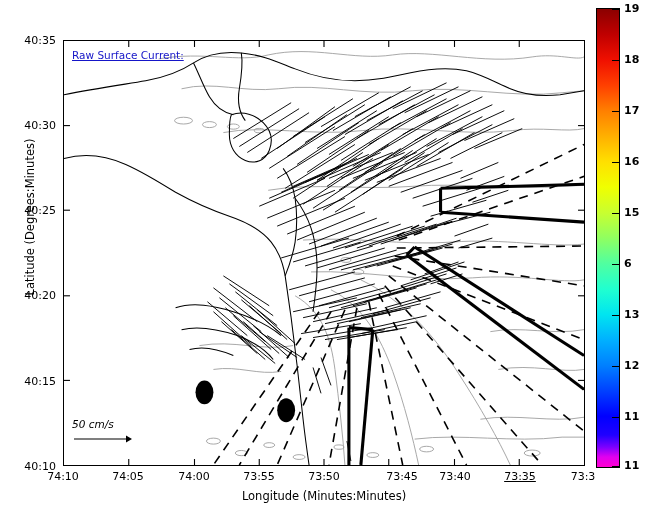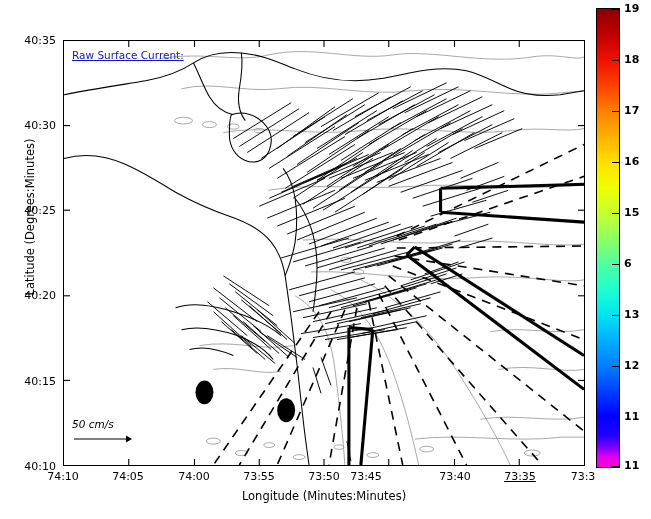--- a/index.html
+++ b/index.html
@@ -181,21 +181,21 @@
   <div class="ytick" style="top:204px;">40:25</div>
   <div class="ytick" style="top:289px;">40:20</div>
   <div class="ytick" style="top:375px;">40:15</div>
   <div class="ytick" style="top:460px;">40:10</div>
 
   <div class="xtick" style="left:63px;">74:10</div>
   <div class="xtick" style="left:128px;">74:05</div>
   <div class="xtick" style="left:194px;">74:00</div>
   <div class="xtick" style="left:259px;">73:55</div>
   <div class="xtick" style="left:324px;">73:50</div>
-  <div class="xtick" style="left:366px;">73:45</div>
+  <div class="xtick" style="left:402px;">73:45</div>
   <div class="xtick" style="left:455px;">73:40</div>
   <div class="xtick" style="left:520px;text-decoration:underline;">73:35</div>
   <div class="xtick" style="left:583px;">73:3</div>
 
   <div id="xlabel">Longitude (Minutes:Minutes)</div>
   <div id="ylabel">Latitude (Degrees:Minutes)</div>
 
   <div id="axes">
 
     <svg id="plot-svg" viewBox="0 0 522 426" preserveAspectRatio="none">

